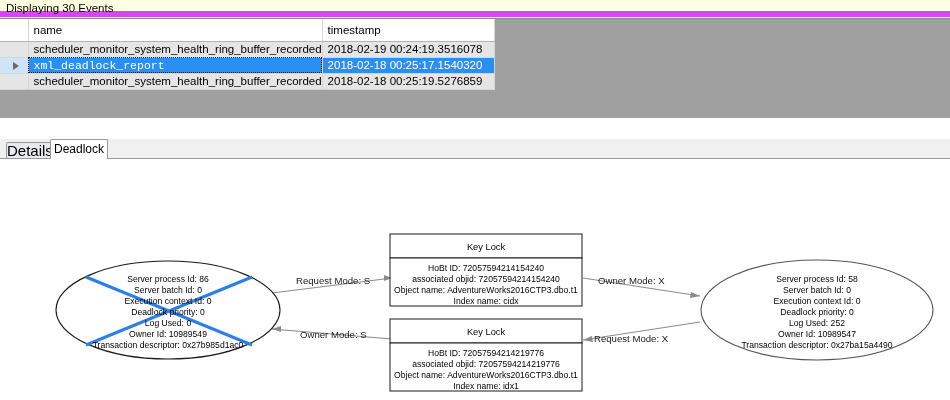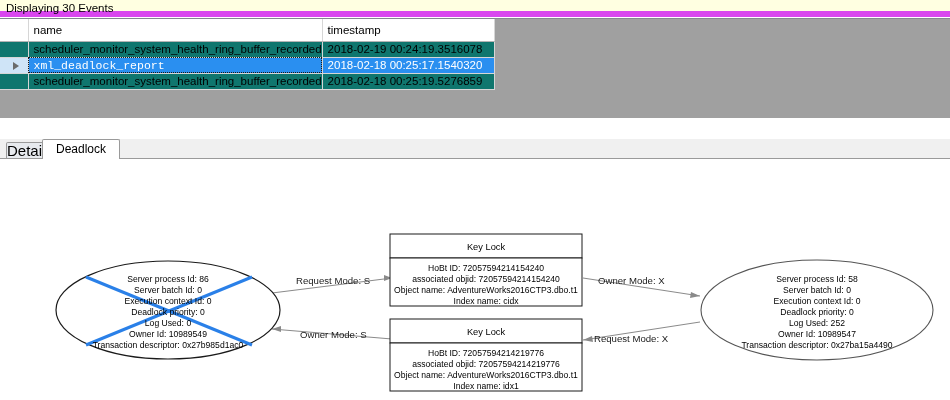--- a/index.html
+++ b/index.html
@@ -17,21 +17,21 @@
     box-sizing:border-box;padding:1px 0 0 6px;font-size:11.5px;color:#000;
     line-height:15px;
   }
 
   
   .grid{
     position:absolute;left:0;top:18px;width:950px;height:100px;
     background:#a0a0a0;box-sizing:border-box;
     border-top:1px solid #828790;
   }
-  .gridtable{border-collapse:collapse;table-layout:fixed;background:#0f766e;}
+  .gridtable{border-collapse:collapse;table-layout:fixed;background:#e5e5e5;}
   .gridtable td,.gridtable th{
     border:1px solid #d6d6d6;border-top:none;border-left:none;
     font-weight:normal;font-size:11.5px;
     height:16px;padding:0 0 0 5px;vertical-align:middle;white-space:nowrap;
     box-sizing:border-box;overflow:hidden;
   }
   .gridtable th{
     background:#fff;border-bottom:1px solid #b4b4b4;height:22px;
     text-align:left;color:#000;
   }
@@ -62,21 +62,21 @@
     background:#f0f0f0;box-sizing:border-box;
   }
   .tab{
     position:absolute;bottom:0;box-sizing:border-box;
     font-size:15px;text-align:center;line-height:16px;
     border:1px solid #9a9a9a;border-bottom:none;
     background:#eceff2;color:#000;cursor:default;
   }
   .tab.inactive{left:6px;width:46px;height:17px;
     border-radius:2px 2px 0 0;background:#e7eaee;}
-  .tab.active{left:42px;width:78px;height:20px;background:#fff;
+  .tab.active{left:50px;width:58px;height:20px;background:#fff;
     border-radius:2px 2px 0 0;line-height:19px;font-size:12px;z-index:3;}
 
   
   .canvas{
     position:absolute;left:0;top:158px;width:950px;height:242px;
     background:#fff;border-top:1px solid #9a9a9a;box-sizing:border-box;
     overflow:hidden;
   }
   .canvas svg{display:block;}
   .glyph{font-family:"Liberation Sans","DejaVu Sans",sans-serif;font-size:8.6px;fill:#000;}

